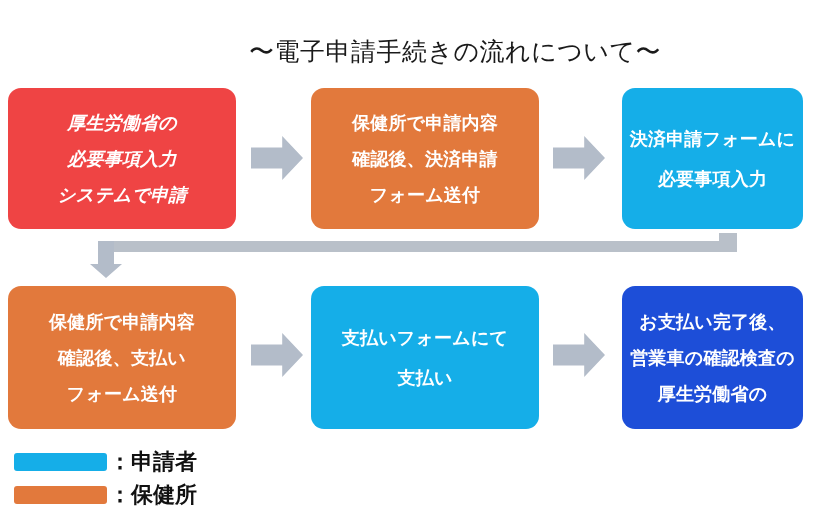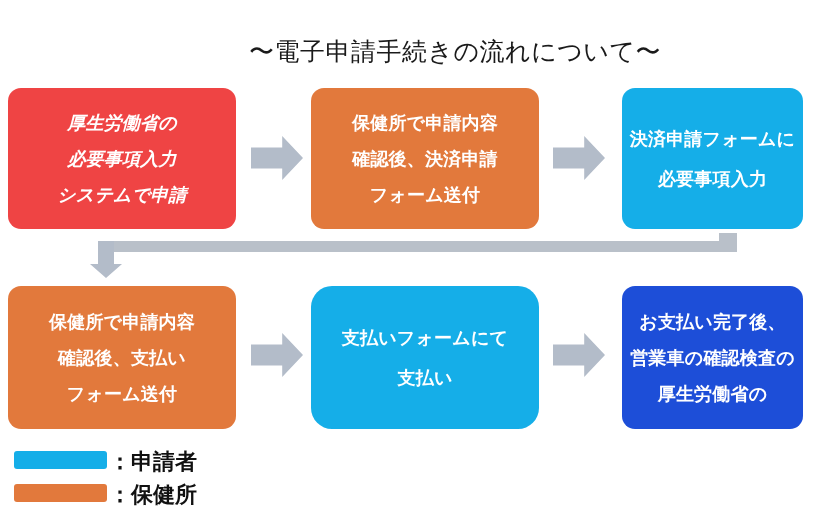--- a/index.html
+++ b/index.html
@@ -104,21 +104,21 @@
 
   
   .legend {
     position: absolute;
     left: 14px;
   }
   .legend-row {
     position: absolute;
     left: 0;
     display: flex;
-    align-items: flex-start;
+    align-items: center;
   }
   .lr1 { top: 451px; }
   .lr2 { top: 484px; }
   .swatch {
     width: 93px;
     height: 18px;
     border-radius: 3px;
     display: inline-block;
   }
   .legend-label {
@@ -163,21 +163,21 @@
   <div class="conn-down"></div>
 
   <div class="flow-box r2 c1 three-line" style="background-color: rgb(226, 121, 60);">
     <div class="line">保健所で申請内容</div>
     <div class="line">確認後、支払い</div>
     <div class="line">フォーム送付</div>
   </div>
 
   <div class="arrow-right a-r2-1"></div>
 
-  <div class="flow-box r2 c2 two-line" style="background-color: rgb(21, 174, 232); border-radius: 21px;">
+  <div class="flow-box r2 c2 two-line" style="background-color: rgb(21, 174, 232);">
     <div class="line">支払いフォームにて</div>
     <div class="line">支払い</div>
   </div>
 
   <div class="arrow-right a-r2-2"></div>
 
   <div class="flow-box r2 c3 three-line" style="background-color: #1d4ed8;">
     <div class="line">お支払い完了後、</div>
     <div class="line">営業車の確認検査の</div>
     <div class="line">厚生労働省の</div>

